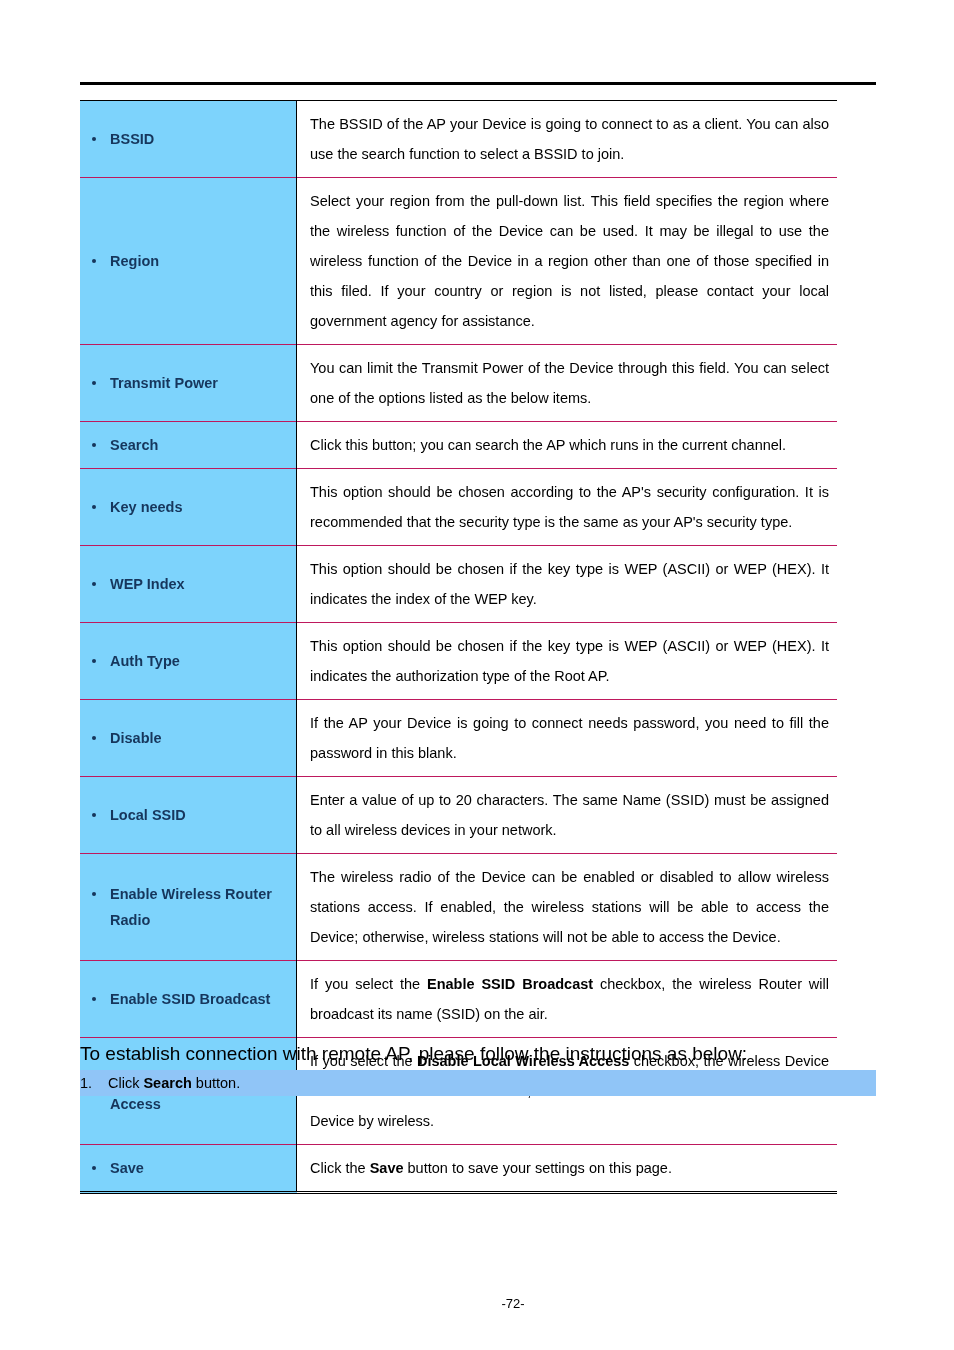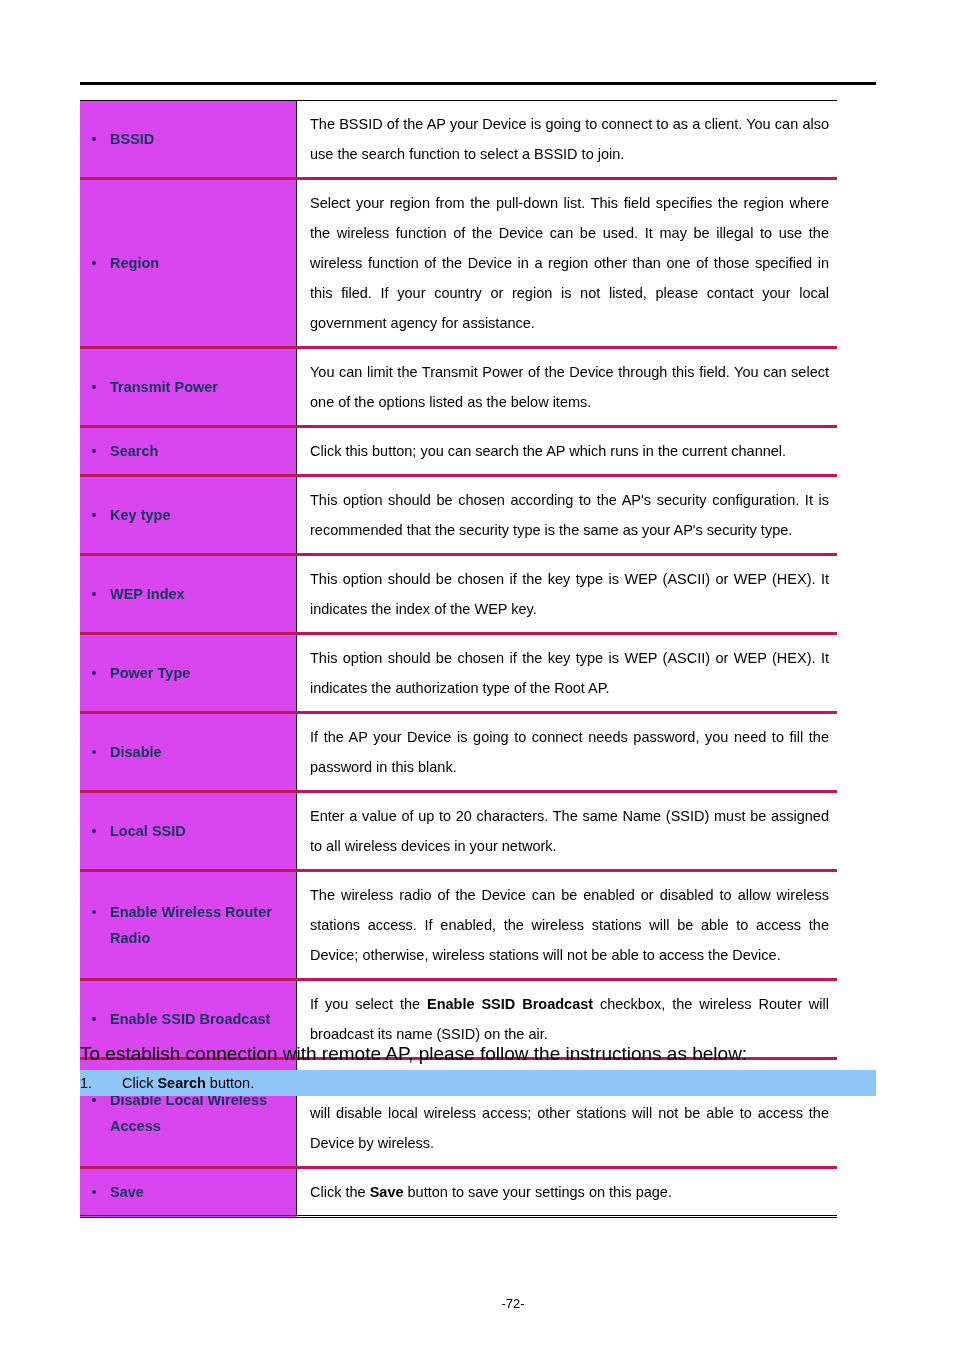--- a/index.html
+++ b/index.html
@@ -38,32 +38,32 @@
     position: absolute;
     left: 80px;
     top: 100px;
     width: 722px;
     border-collapse: collapse;
     table-layout: fixed;
   }
   .spec-table td {
     vertical-align: middle;
     padding: 0;
-    border-top: 3px solid #be185d;
+    border-top: 1px solid #be185d;
   }
   .spec-table tr:first-child td {
     border-top: 1px solid #000000;
   }
   .spec-table tr.last-row td {
     border-bottom: 3px double #000000;
   }
 
   td.label-cell {
     width: 202px;
-    background: #d946ef;
+    background: #7dd3fc;
     padding: 9px 6px 9px 8px;
     color: #16365c;
     font-weight: bold;
     font-size: 14.5px;
     line-height: 26px;
     border-right: 1px solid #000000;
   }
   td.desc-cell {
     width: 519px;
     background: #ffffff;
@@ -117,21 +117,21 @@
     font-size: 14.5px;
     line-height: 26px;
   }
   .step-row .num {
     position: absolute;
     left: 0px;
     top: 0px;
   }
   .step-row .step-text {
     position: absolute;
-    left: 42px;
+    left: 28px;
     top: 0px;
   }
 
   
   .footer {
     position: absolute;
     left: 0;
     top: 1296px;
     width: 954px;
     text-align: center;
@@ -175,37 +175,37 @@
         <tr>
           <td class="label-cell">
             <span class="bullet-line"><span class="dot"></span><span>Search</span></span>
           </td>
           <td class="desc-cell">
             <div class="para">Click this button; you can search the AP which runs in the current channel.</div>
           </td>
         </tr>
         <tr>
           <td class="label-cell">
-            <span class="bullet-line"><span class="dot"></span><span>Key type</span></span>
+            <span class="bullet-line"><span class="dot"></span><span>Key needs</span></span>
           </td>
           <td class="desc-cell">
             <div class="para">This option should be chosen according to the AP's security configuration. It is recommended that the security type is the same as your AP's security type.</div>
           </td>
         </tr>
         <tr>
           <td class="label-cell">
             <span class="bullet-line"><span class="dot"></span><span>WEP Index</span></span>
           </td>
           <td class="desc-cell">
             <div class="para">This option should be chosen if the key type is WEP (ASCII) or WEP (HEX). It indicates the index of the WEP key.</div>
           </td>
         </tr>
         <tr>
           <td class="label-cell">
-            <span class="bullet-line"><span class="dot"></span><span>Power Type</span></span>
+            <span class="bullet-line"><span class="dot"></span><span>Auth Type</span></span>
           </td>
           <td class="desc-cell">
             <div class="para">This option should be chosen if the key type is WEP (ASCII) or WEP (HEX). It indicates the authorization type of the Root AP.</div>
           </td>
         </tr>
         <tr>
           <td class="label-cell">
             <span class="bullet-line"><span class="dot"></span><span>Disable</span></span>
           </td>
           <td class="desc-cell">

